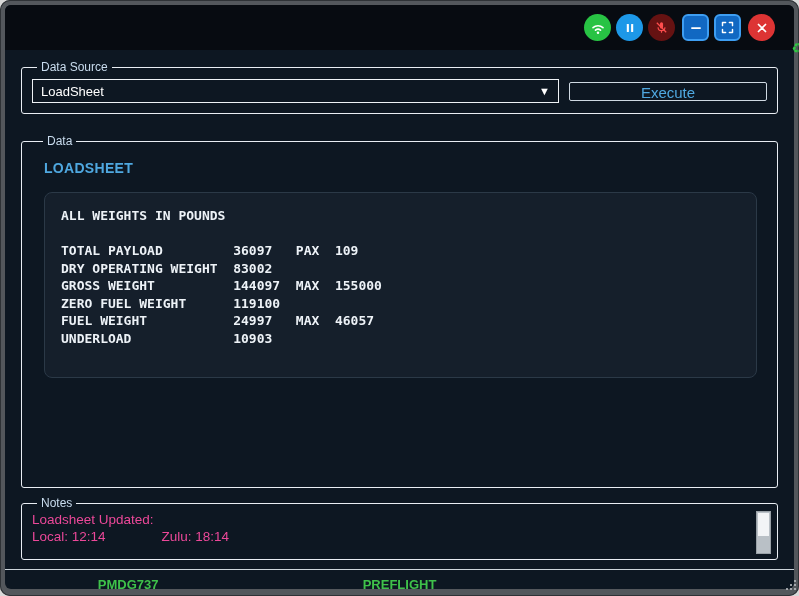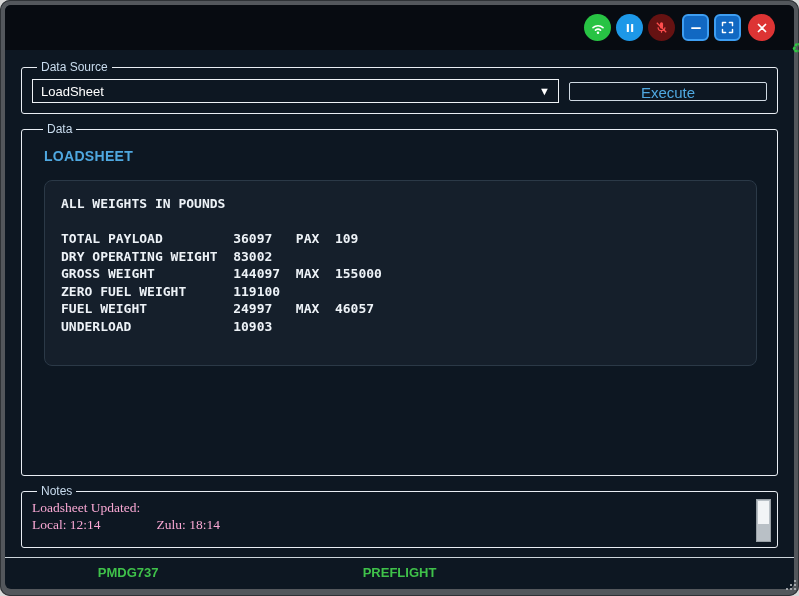--- a/index.html
+++ b/index.html
@@ -26,30 +26,30 @@
   legend{margin-left:7px;padding:0 4px;font-size:12px;color:#c9dcee;}
   .fs-ds{margin-top:2px;}
   .ds-row{display:flex;gap:10px;align-items:center;padding:3px 2px 2px;}
   .combo{flex:1;display:flex;justify-content:space-between;align-items:center;
          border:1px solid #eef2f6;height:24px;padding:0 8px;color:#ffffff;font-size:13px;
          background:#0d1722;cursor:pointer;box-sizing:border-box;}
   .combo .arrow{font-size:11px;color:#ffffff;}
   .execute{width:198px;height:19px;background:transparent;border:1px solid #cfd9e2;
            color:#4fa8e0;font-size:15px;font-family:"Liberation Sans",sans-serif;
            cursor:pointer;border-radius:2px;}
-  .fs-data{margin-top:8px;height:354px;box-sizing:border-box;padding:2px 14px;}
+  .fs-data{margin-top:20px;height:354px;box-sizing:border-box;padding:2px 14px;}
   .ls-title{color:#4fa8e0;font-weight:bold;font-size:14px;margin:10px 0 0 8px;
             letter-spacing:.3px;}
   .panel{margin:16px 6px 0 8px;height:186px;background:#151f2b;border:1px solid #2b3947;
          border-radius:8px;padding:14px 12px 0 16px;box-sizing:border-box;}
   .panel pre{margin:0;font-family:"DejaVu Sans Mono",monospace;font-size:13px;
              line-height:17.5px;font-weight:600;color:#edf2f7;}
   .fs-notes{margin-top:8px;height:64px;box-sizing:border-box;padding:0 6px 5px 8px;}
   .notes-inner{display:flex;height:100%;align-items:stretch;}
-  .notes-text{flex:1;font-size:13.5px;color:#f9a8d4;line-height:17px;padding:1px 0 0 2px;font-family:Liberation Serif, serif;}
+  .notes-text{flex:1;font-size:13.5px;color:#ec4899;line-height:17px;padding:1px 0 0 2px;}
   .zulu{margin-left:56px;}
   .nscroll{width:13px;background:#b9c0c6;border:1px solid #99a1a7;position:relative;
            margin-top:1px;cursor:pointer;}
   .nscroll .thumb{position:absolute;top:1px;left:1px;right:1px;height:55%;background:#f2f4f6;}
   
   .statusbar{flex:none;border-top:1px solid #ccd4da;display:grid;
              grid-template-columns:1fr 1fr 1fr;padding:7px 0 9px;text-align:center;
              font-weight:bold;font-size:13px;margin-top:9px;gap:25px;}
   .st-green{color:#3fc14a;}
   .st-blue{color:#5fb4e4;}

